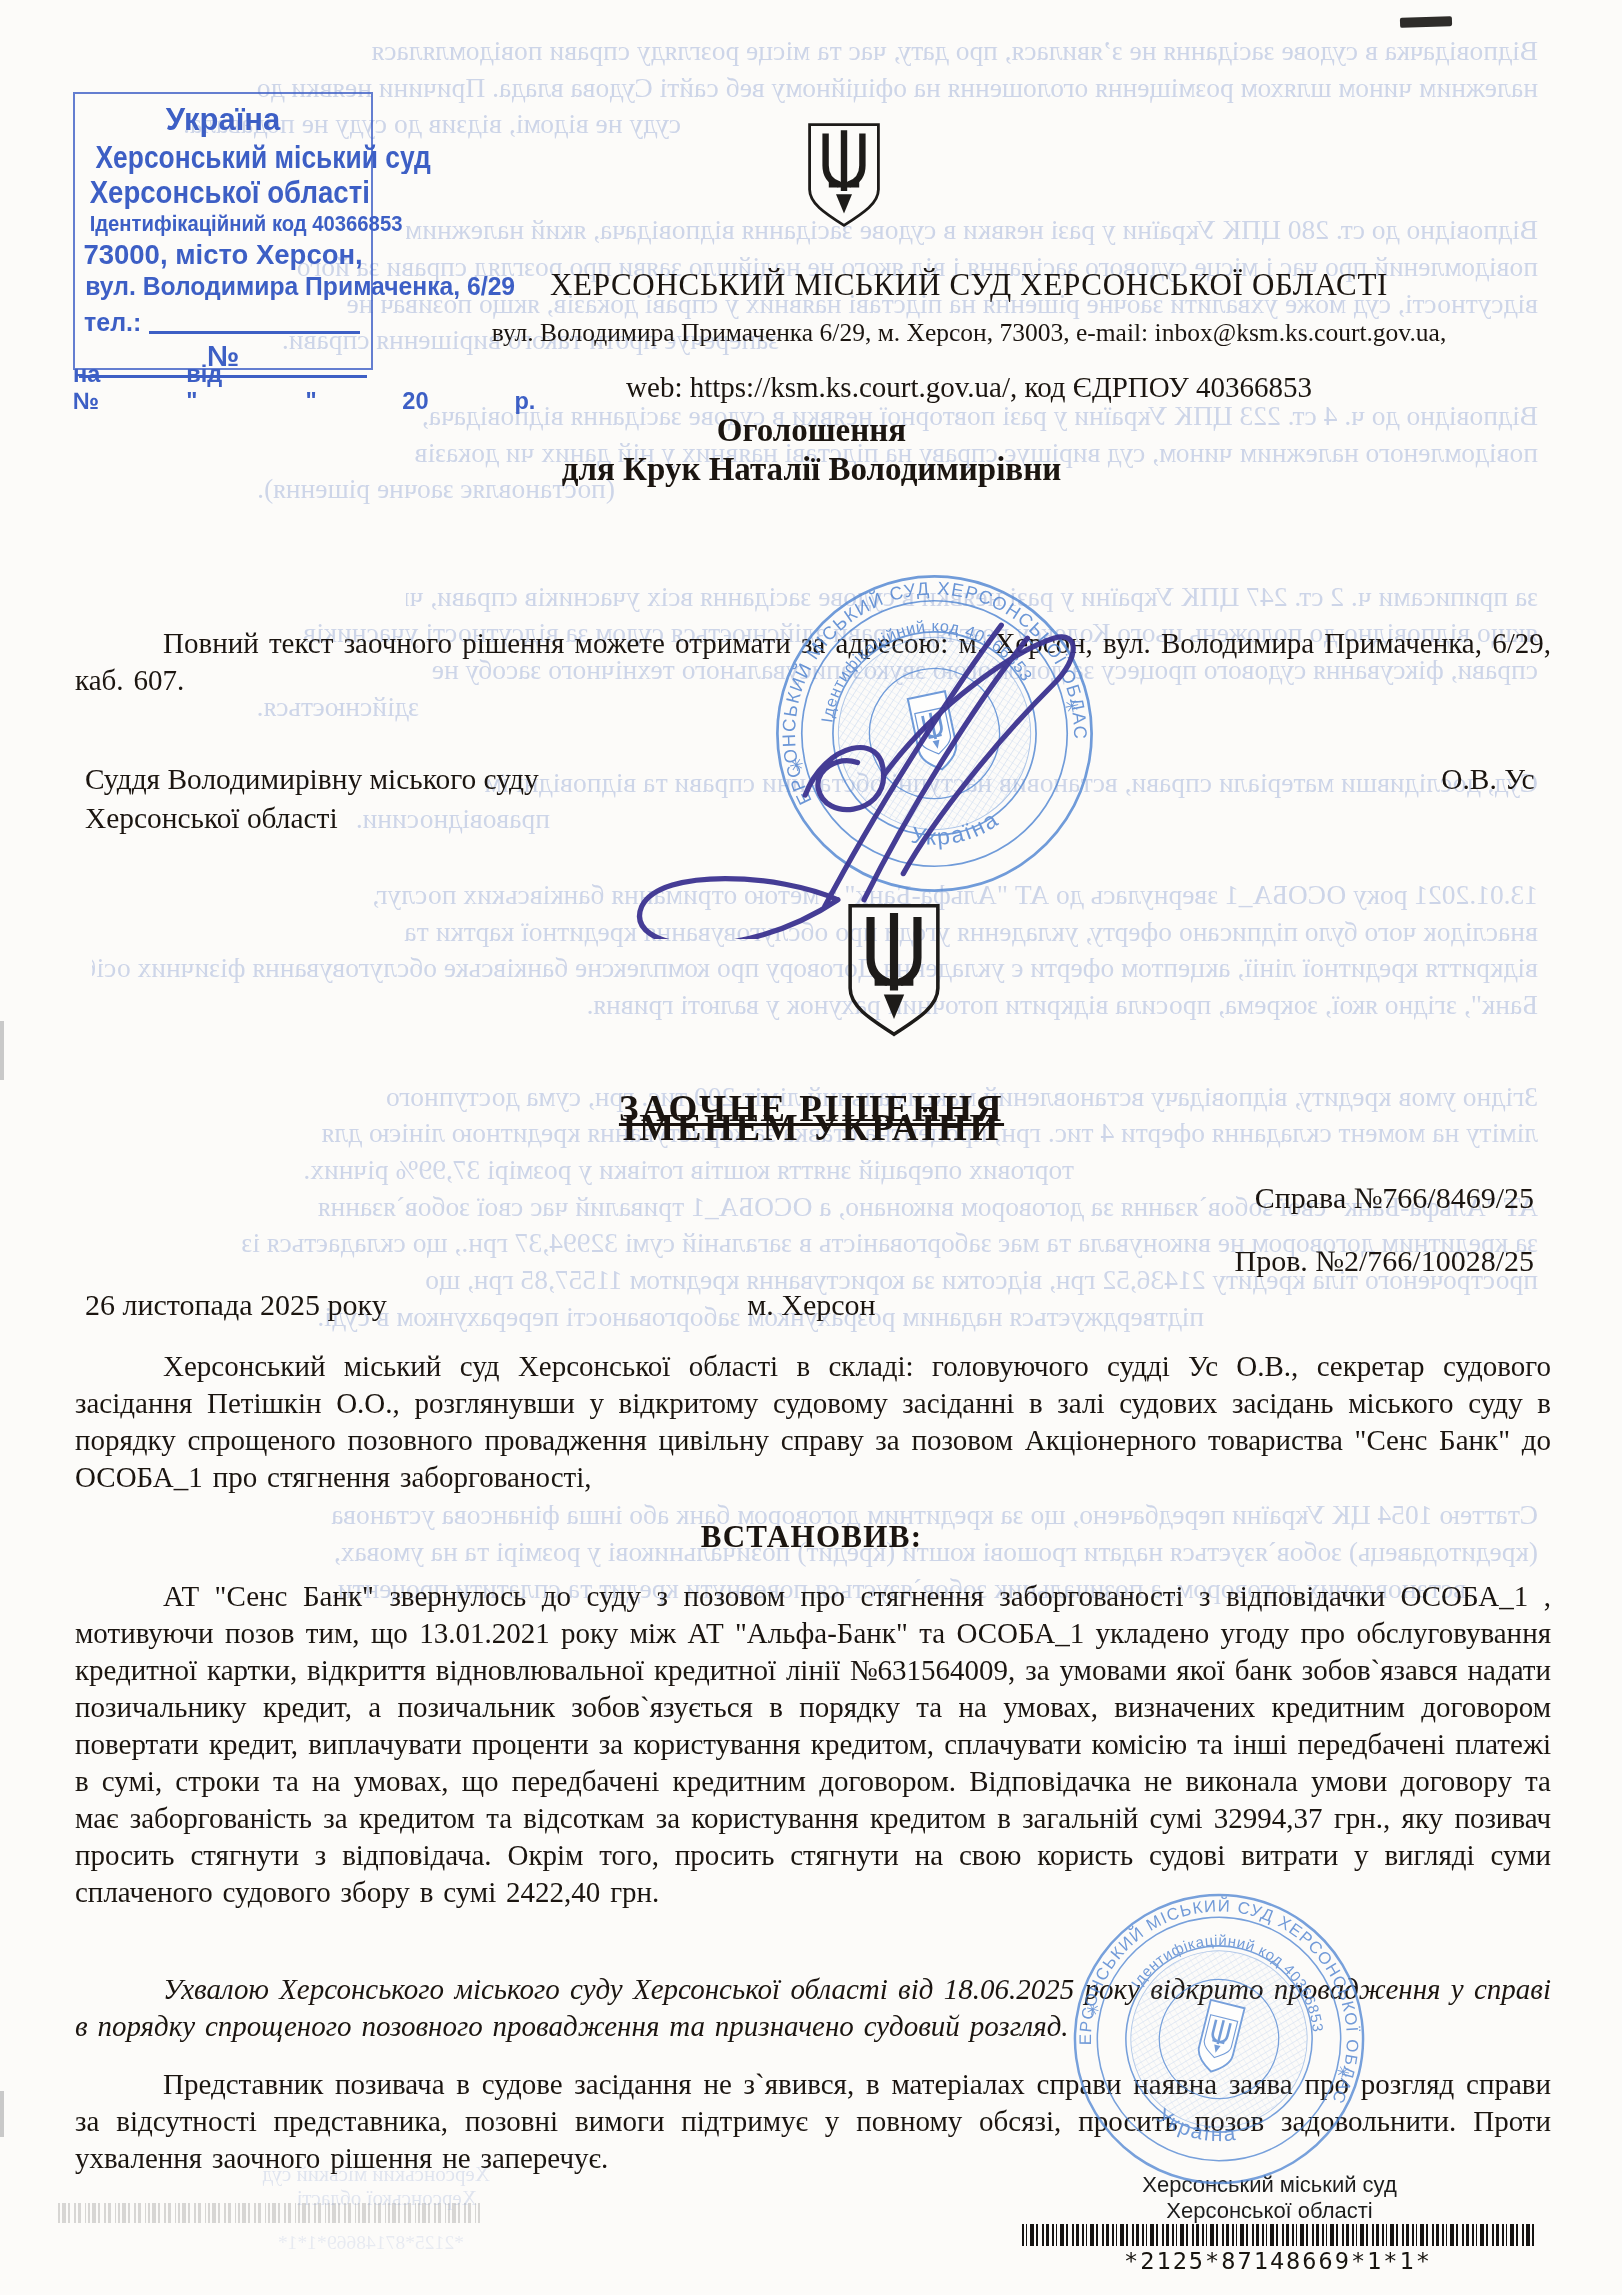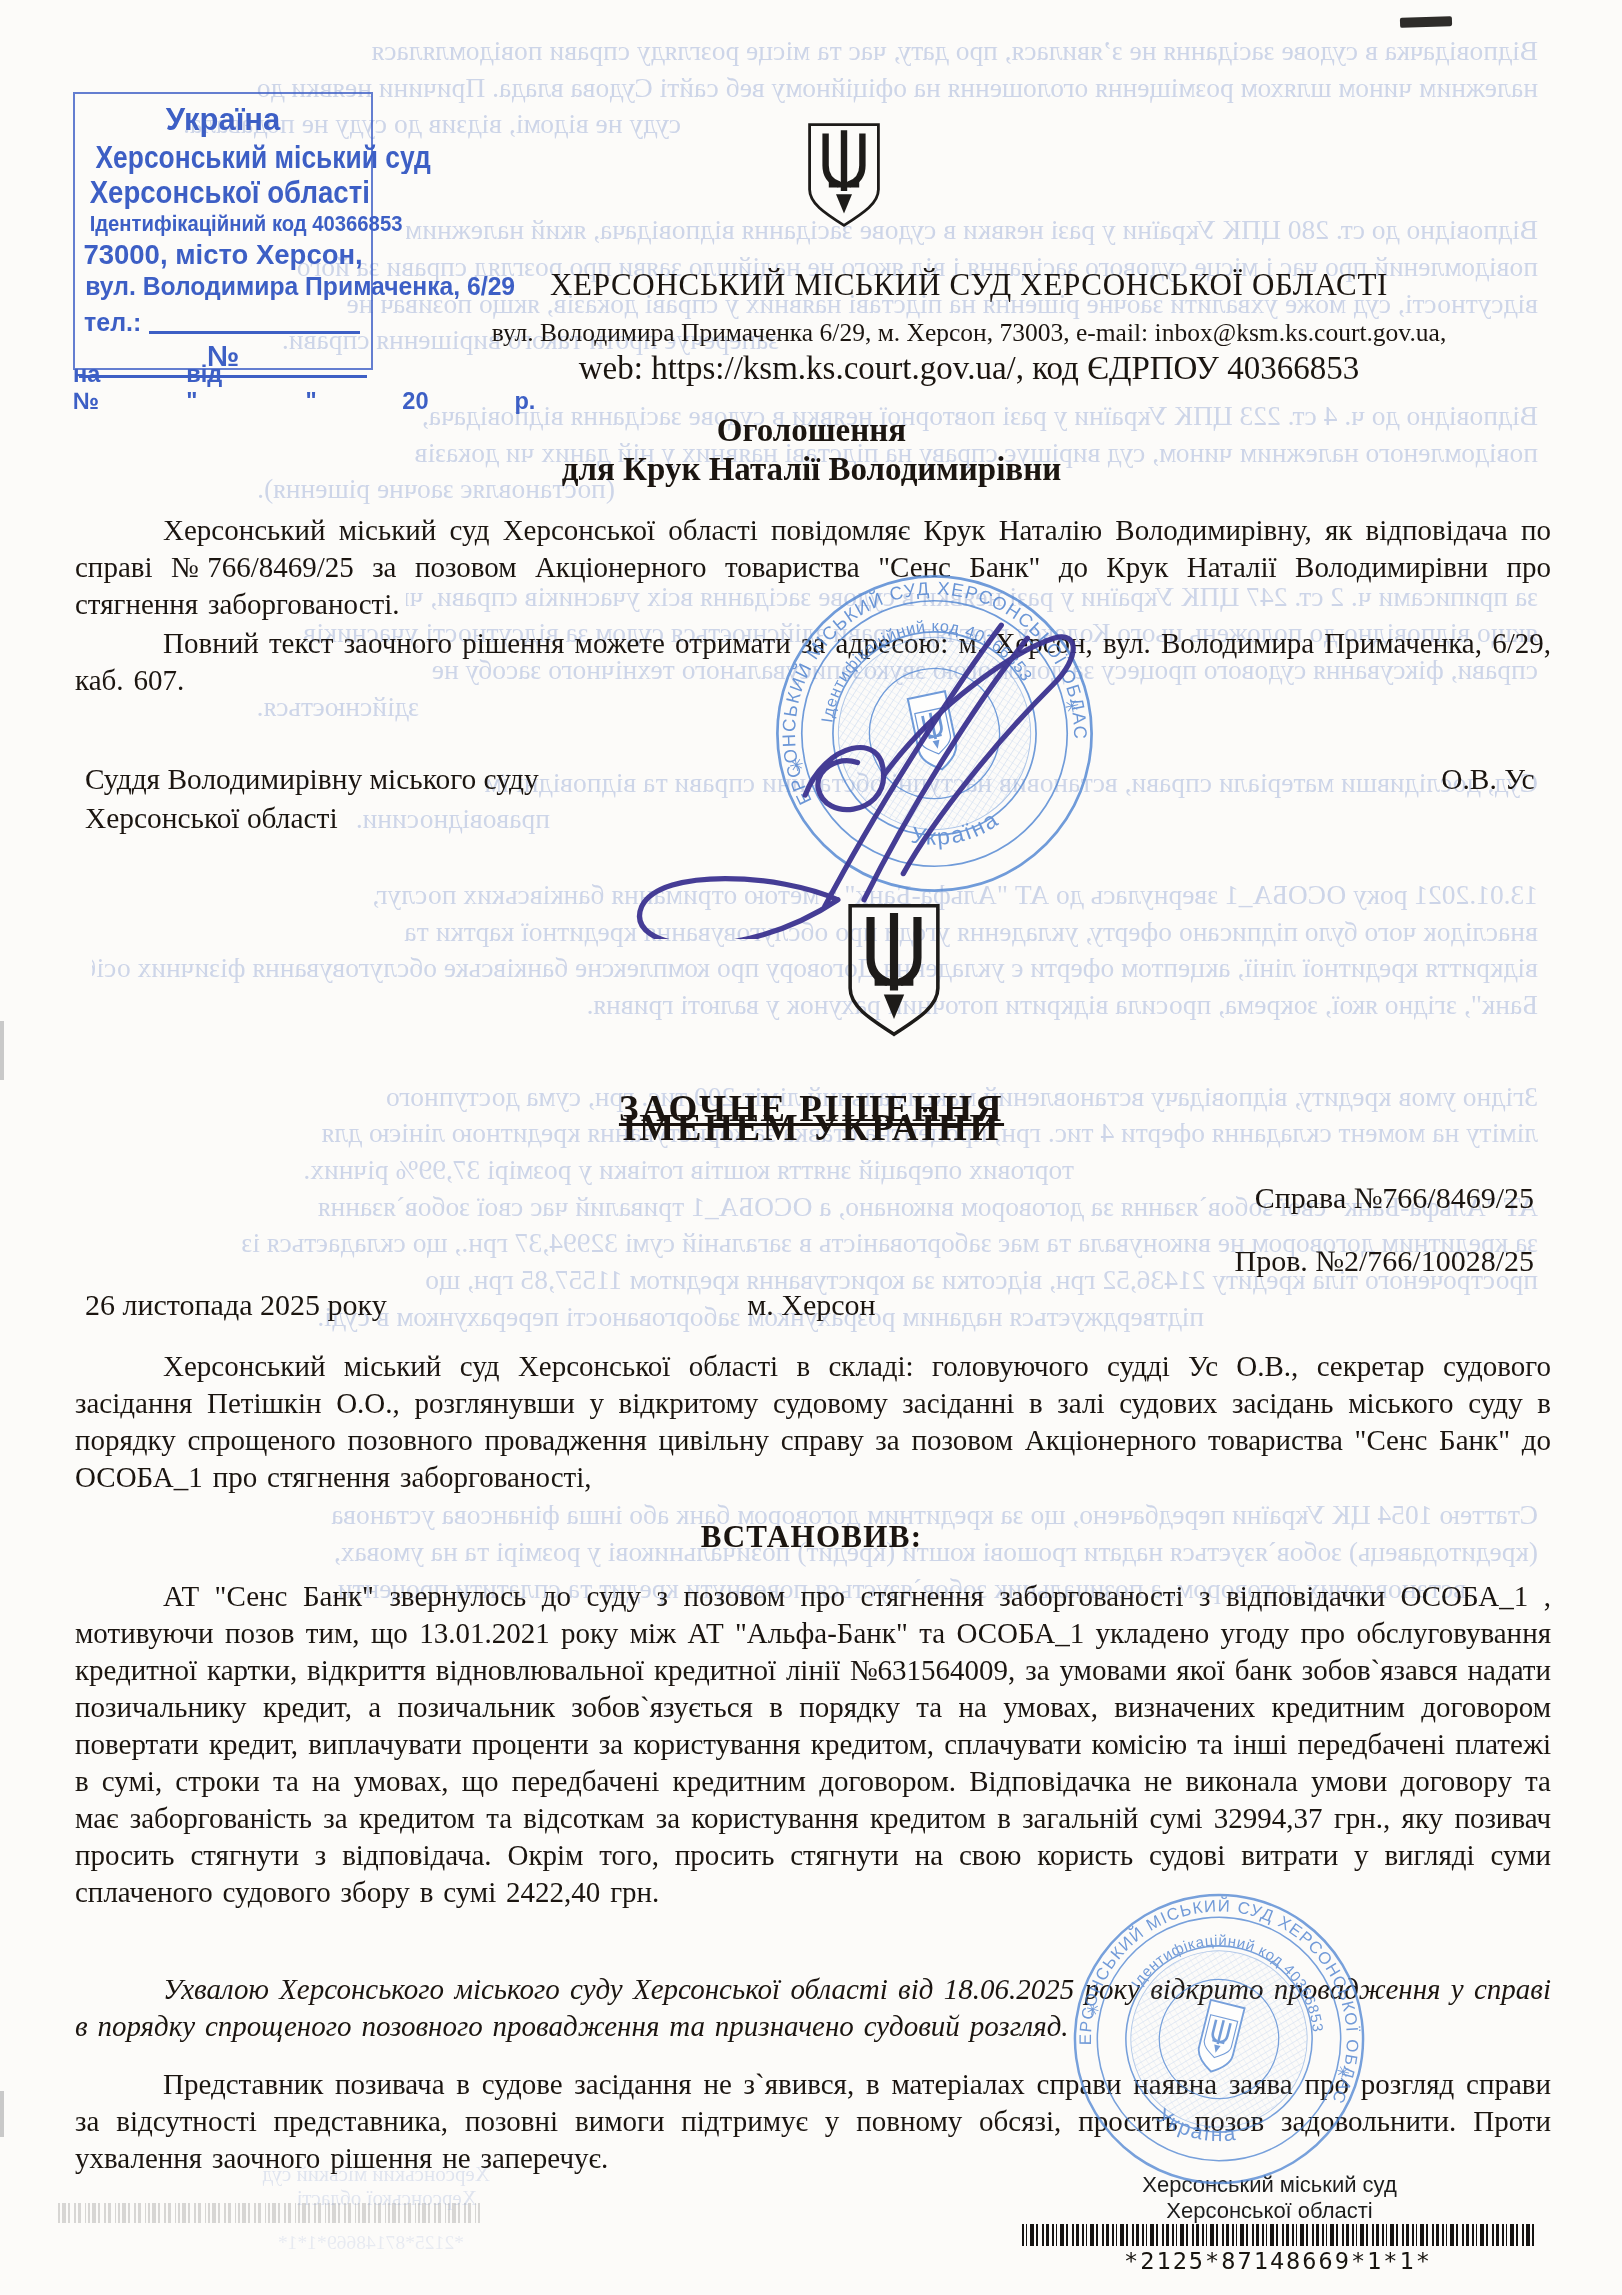--- a/index.html
+++ b/index.html
@@ -29,21 +29,21 @@
   .stamp .s-tel{display:flex;align-items:flex-end;font-size:25px;margin:6.5px 6.5px 2.6px;}
   .stamp .s-tel .u{flex:1;border-bottom:3.3px solid #3d5fc5;margin:0 2.6px 2.6px 7.9px;}
   .stamp .s-no{font-size:29px;border-bottom:3.3px solid #3d5fc5;padding-bottom:2.6px;margin:0 1.3px;}
   .stamp-bottom{position:absolute;left:73px;top:361px;width:301px;z-index:4;display:flex;align-items:flex-end;
         color:#3d5fc5;font-family:"Liberation Sans",sans-serif;font-weight:bold;font-size:23.6px;gap:39px;}
   .stamp-bottom .seg{border-bottom:2.6px solid #3d5fc5;height:22px;}
   
   .header-block{position:absolute;left:393px;top:267px;width:1152px;text-align:center;z-index:2;}
   .header-block .h1{font-size:31px;letter-spacing:0.7px;white-space:nowrap;}
   .header-block .h2{font-size:25.5px;margin-top:15px;white-space:nowrap;}
-  .header-block .h3{font-size:33px;margin-top:2px;white-space:nowrap;}
+  .header-block .h3{font-size:29px;margin-top:23px;white-space:nowrap;}
   
   .tryzub1{position:absolute;left:804px;top:122px;width:80px;height:106px;z-index:3;}
   .tryzub2{position:absolute;left:843px;top:902px;width:102px;height:136px;z-index:3;}
   .tz-stroke{stroke:currentColor;}
   .tz-fill{fill:currentColor;}
   
   .doc{position:absolute;z-index:2;font-size:29px;line-height:37px;text-align:justify;word-spacing:2.6px;}
   .indent{text-indent:88px;}
   .title-block{position:absolute;left:0;top:411px;width:1623px;text-align:center;font-weight:bold;font-size:33px;line-height:39px;z-index:2;}
   .judge{position:absolute;left:85px;top:760px;width:1456px;font-size:29.4px;line-height:39px;z-index:2;}
@@ -196,21 +196,20 @@
     <div class="h1">ХЕРСОНСЬКИЙ МІСЬКИЙ СУД ХЕРСОНСЬКОЇ ОБЛАСТІ</div>
     <div class="h2">вул. Володимира Примаченка  6/29, м. Херсон, 73003, e-mail: inbox@ksm.ks.court.gov.ua,</div>
     <div class="h3">web: https://ksm.ks.court.gov.ua/, код ЄДРПОУ 40366853</div>
   </div>
 
   <div class="title-block">
     <div>Оголошення</div>
     <div>для Крук Наталії Володимирівни</div>
   </div>
 
-  <div class="doc indent" style="left:75px;top:512px;width:1476px;">Херсонський міський суд Херсонської області повідомляє Крук Наталію Володимирівну, як відповідача по справі №766/8469/25 за позовом Акціонерного товариства "Сенс Банк" до Крук Наталії Володимирівни про стягнення заборгованості.</div>
   <div class="doc indent" style="left:75px;top:625px;width:1476px;">Повний текст заочного рішення можете отримати за адресою: м. Херсон, вул. Володимира Примаченка, 6/29, каб. 607.</div>
 
   <div class="judge">
     <div>Суддя Володимирівну міського суду</div>
     <div>Херсонської області</div>
     <div class="name">О.В. Ус</div>
   </div>
 
   <svg class="seal seal1" viewBox="0 0 480 480">
     <use href="#seal-def"></use>

